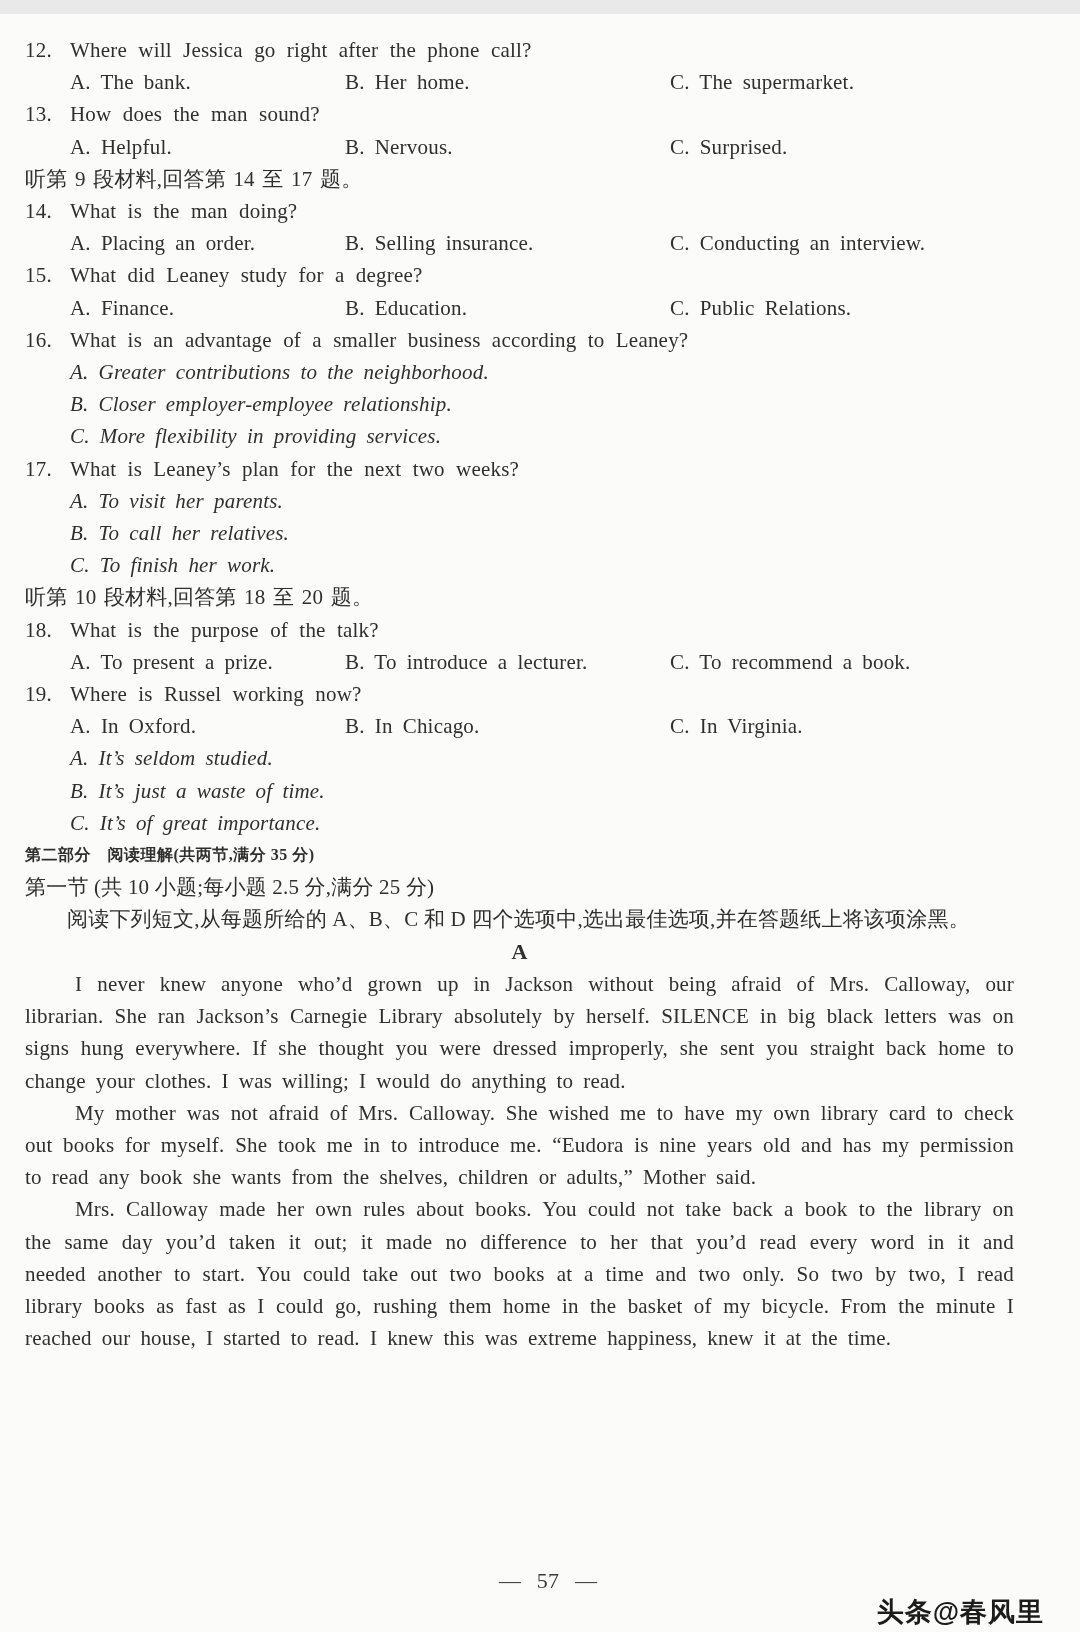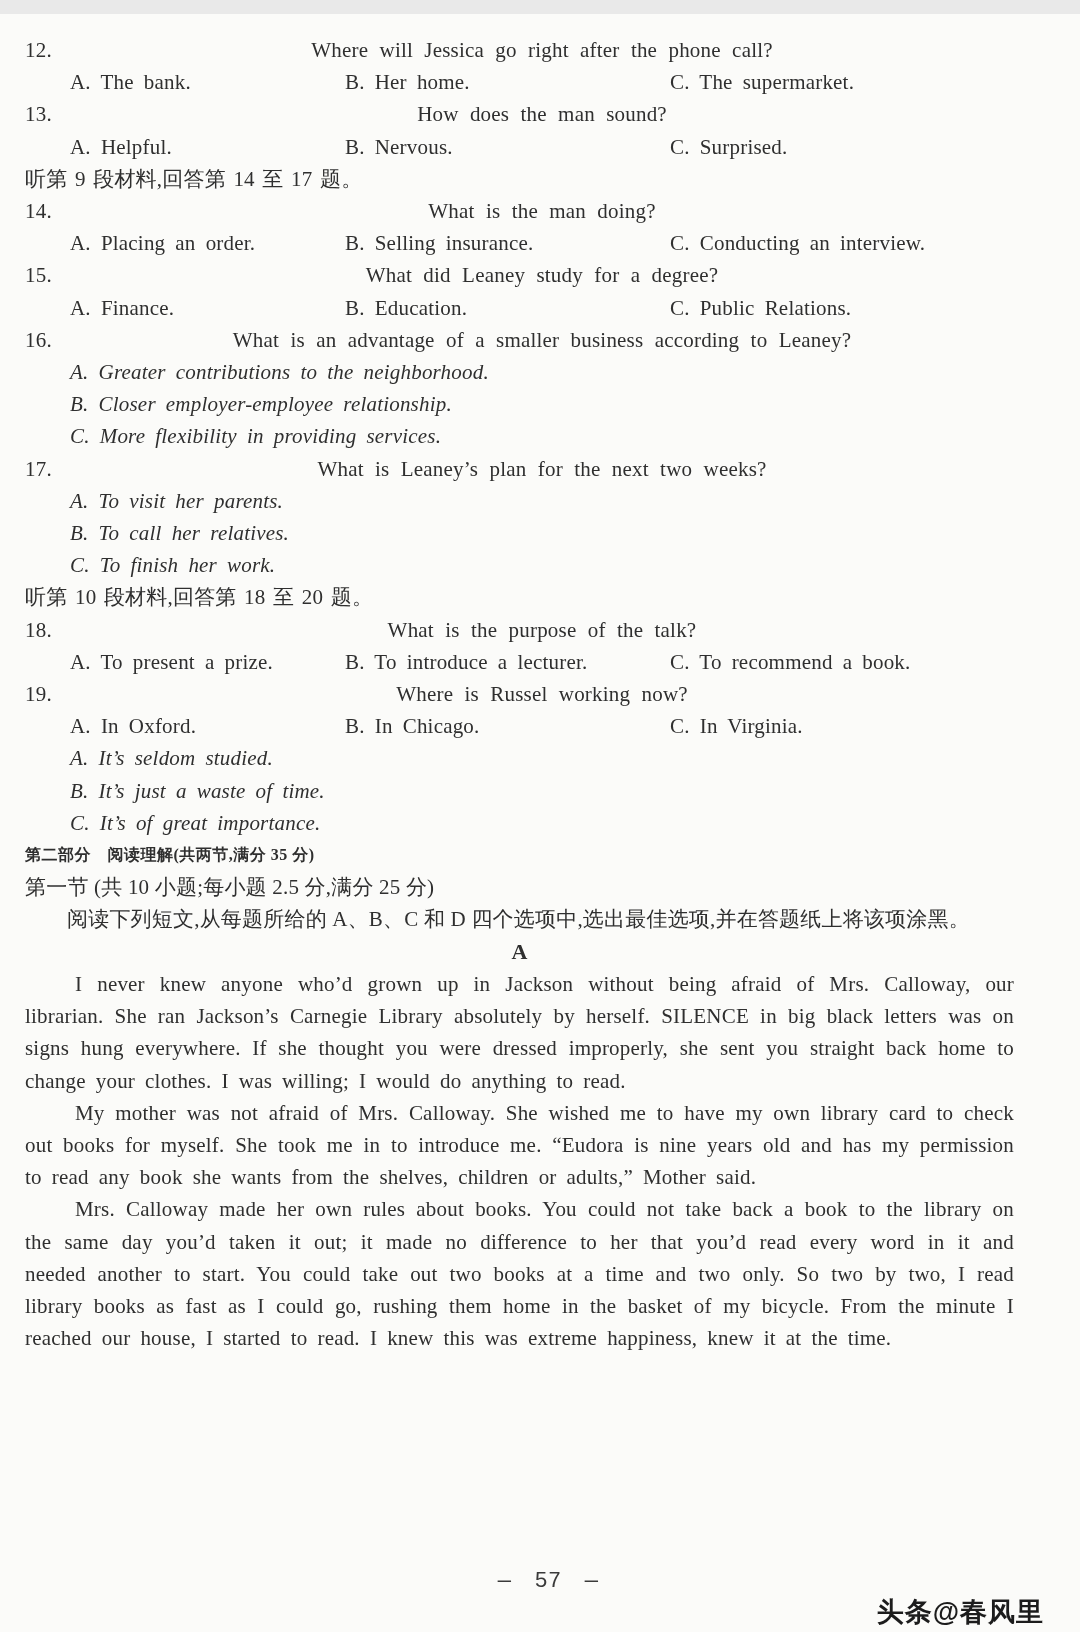--- a/index.html
+++ b/index.html
@@ -12,21 +12,21 @@
     color:var(--ink,#2f2f2f);
     font-family:"Liberation Serif","DejaVu Serif",serif;
     font-size:21px;
     overflow:hidden;
     letter-spacing:0.2px;
   }
   .content { position:absolute; top:20px; left:25px; right:66px; }
   .line { line-height:32.2px; }
   .qline { display:flex; }
   .qnum { flex:0 0 45px; }
-  .qtext { flex:1; word-spacing:0.28em;text-align:center; }
+  .qtext { flex:1; word-spacing:0.28em; }
   .optrow {
     display:grid;
     grid-template-columns:275px 325px auto;
     padding-left:45px;
     line-height:32.2px;
     word-spacing:0.22em;
   }
   .optline { padding-left:45px; word-spacing:0.22em;font-style:italic; }
   .note { word-spacing:0.1em; }
   .heading-bold {
@@ -54,21 +54,20 @@
     word-spacing:0.22em;
   }
   .footer-num {
     position:absolute;
     left:16px; right:0;
     bottom:52px;
     text-align:center;
     font-size:22px;
     word-spacing:10px;
     color:#3a3a3a;
-    font-family:Liberation Mono, monospace;
   }
   .watermark {
     position:absolute;
     right:36px;
     bottom:16px;
     font-family:"Liberation Sans","DejaVu Sans",sans-serif;
     font-weight:bold;
     font-size:27px;
     color:#1c1c1c;
     letter-spacing:1px;

